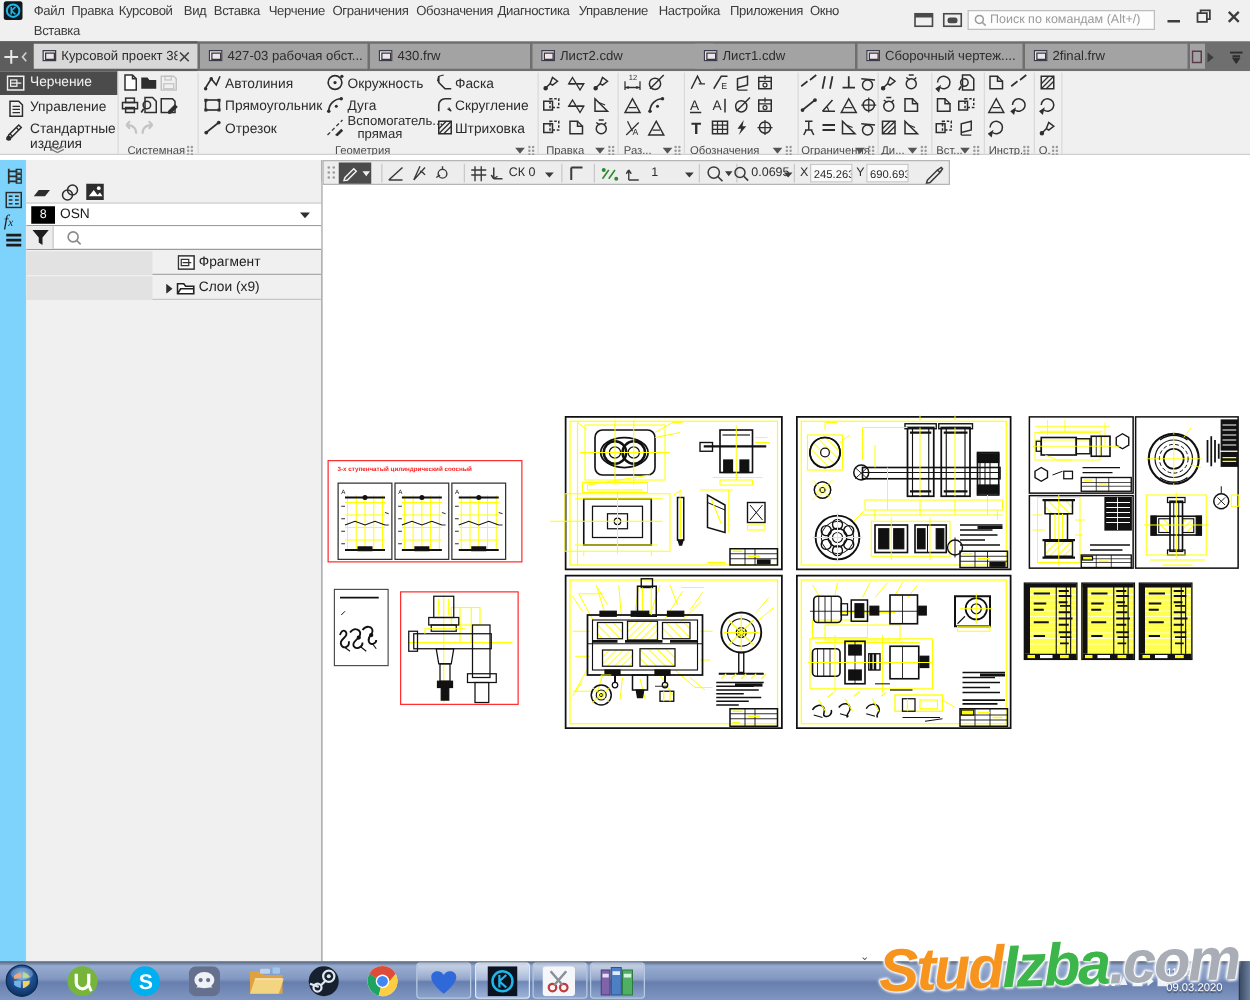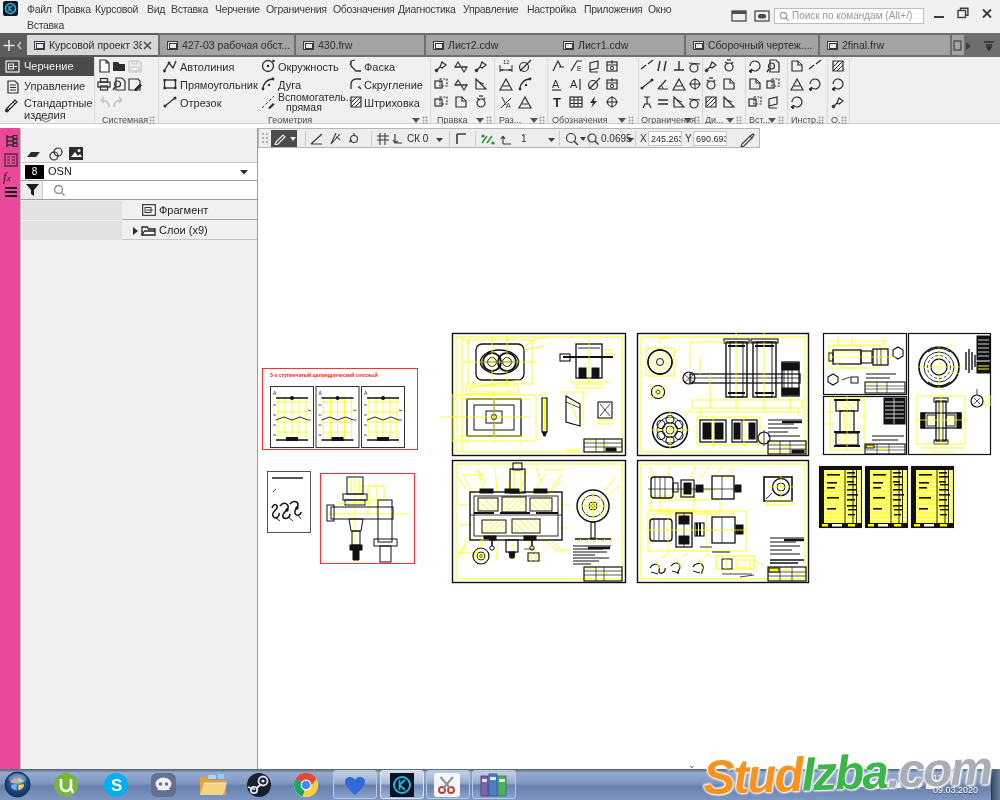--- a/index.html
+++ b/index.html
@@ -23,21 +23,21 @@
   .tlabel { position:absolute; font-size:11px; color:#2d2d2d; white-space:nowrap; }
   .btnstack { position:absolute; left:0; width:94px; font-size:11px; }
   #btn-cherch { top:0px; height:19px; background:#4b4b4b; color:#f2f2f2; line-height:19px; }
   #btn-upr { top:20px; height:19px; color:#2d2d2d; line-height:19px; }
   #btn-std { top:39px; height:26px; color:#2d2d2d; line-height:12px; padding-top:1px; }
   
   #parambar { z-index:6; left:258px; top:128px; width:502px; height:20px; background:#ededed; border:1px solid #b5b5b5; }
   .pb { position:absolute; font-size:10px; color:#2d2d2d; top:4px; }
   .pbsep { position:absolute; top:2px; height:15px; width:1px; background:#c9c9c9; }
   
-  #lstrip { left:0; top:128px; width:21px; height:648px; background:#ec4899; border-right:1px solid #c2c2c2; }
+  #lstrip { left:0; top:128px; width:21px; height:648px; background:#7dd3fc; border-right:1px solid #c2c2c2; }
   #lpanel { left:21px; top:128px; width:237px; height:641px; background:#f0f0f0; border-right:1px solid #9c9c9c; }
   #lphead { left:0; top:0; width:236px; height:17px; background:#c6c6c6; font-size:11px; color:#222; line-height:17px; padding-left:4px; border-bottom:1px solid #a8a8a8;}
   #lpicons { left:0; top:17px; width:236px; height:18px; background:#f0f0f0; border-bottom:1px solid #c6c6c6; }
   #lpcombo { left:0; top:35px; width:236px; height:18px; background:#fff; border-bottom:1px solid #9c9c9c; }
   #lpfilter { left:0; top:53px; width:236px; height:19px; background:#fff; border-bottom:1px solid #9c9c9c; }
   .trow { position:absolute; left:0; width:236px; height:19px; font-size:11px; color:#222; line-height:19px; }
   .trowL { position:absolute; left:0; top:0; width:101px; height:19px; background:#e2e2e2; }
   
   #canvas { left:259px; top:124px; width:741px; height:645px; background:#fff; }
   

